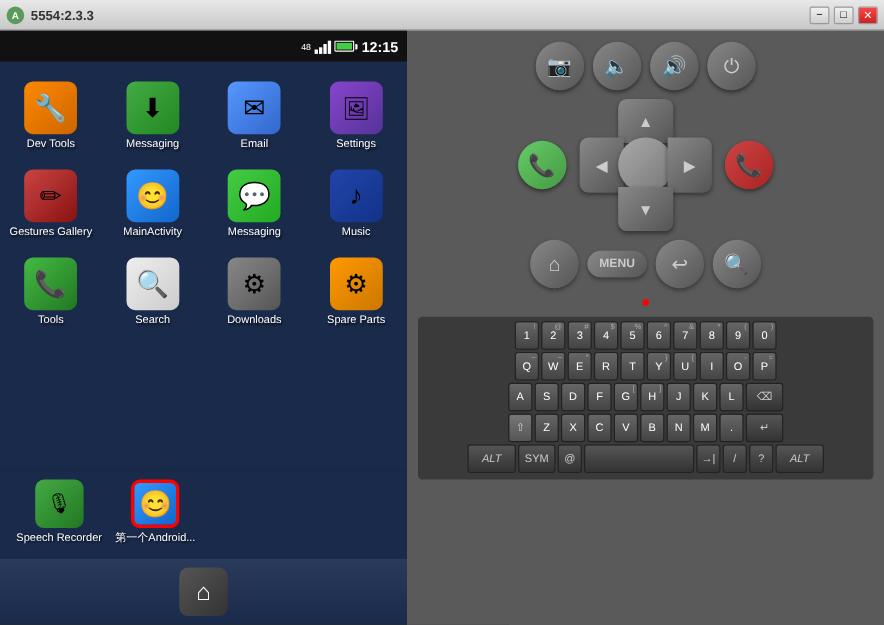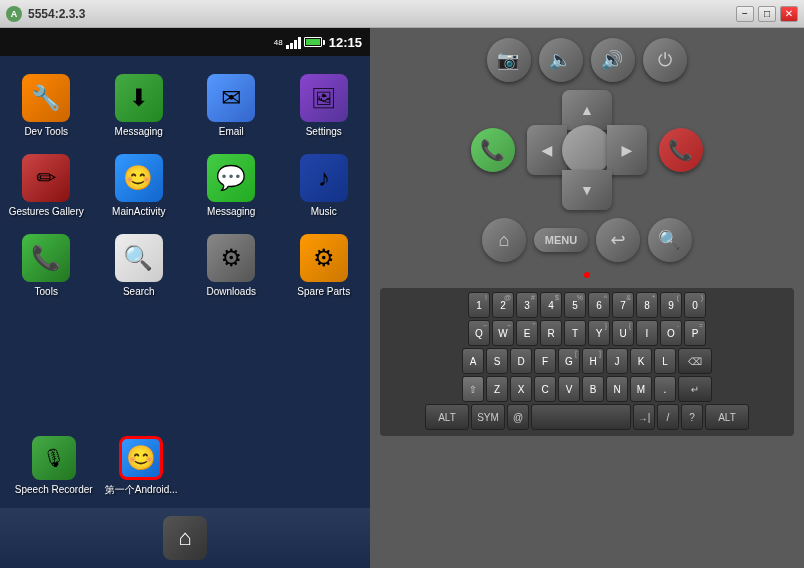--- a/index.html
+++ b/index.html
@@ -372,21 +372,21 @@
       flex: 0 0 auto;
       padding: 0 3px;
     }
     .kb-key .sub {
       position: absolute;
       top: 1px; right: 2px;
       font-size: 7px;
       color: #aaa;
     }
     .kb-key-wide { min-width: 34px; }
-    .kb-key-wider { min-width: 44px; }
+    .kb-key-wider { min-width: 44px; font-style: italic; }
     .kb-key-space { min-width: 100px; }
     .kb-key-del { min-width: 34px; background: linear-gradient(to bottom, #555, #333); }
     .kb-key-special { background: linear-gradient(to bottom, #555, #333); color: #ccc; }
     .kb-key-shift { background: linear-gradient(to bottom, #777, #555); }
     .kb-key-enter { min-width: 34px; background: linear-gradient(to bottom, #555, #333); }
   </style>
 </head>
 <body>
 
 <div id="title-bar">

